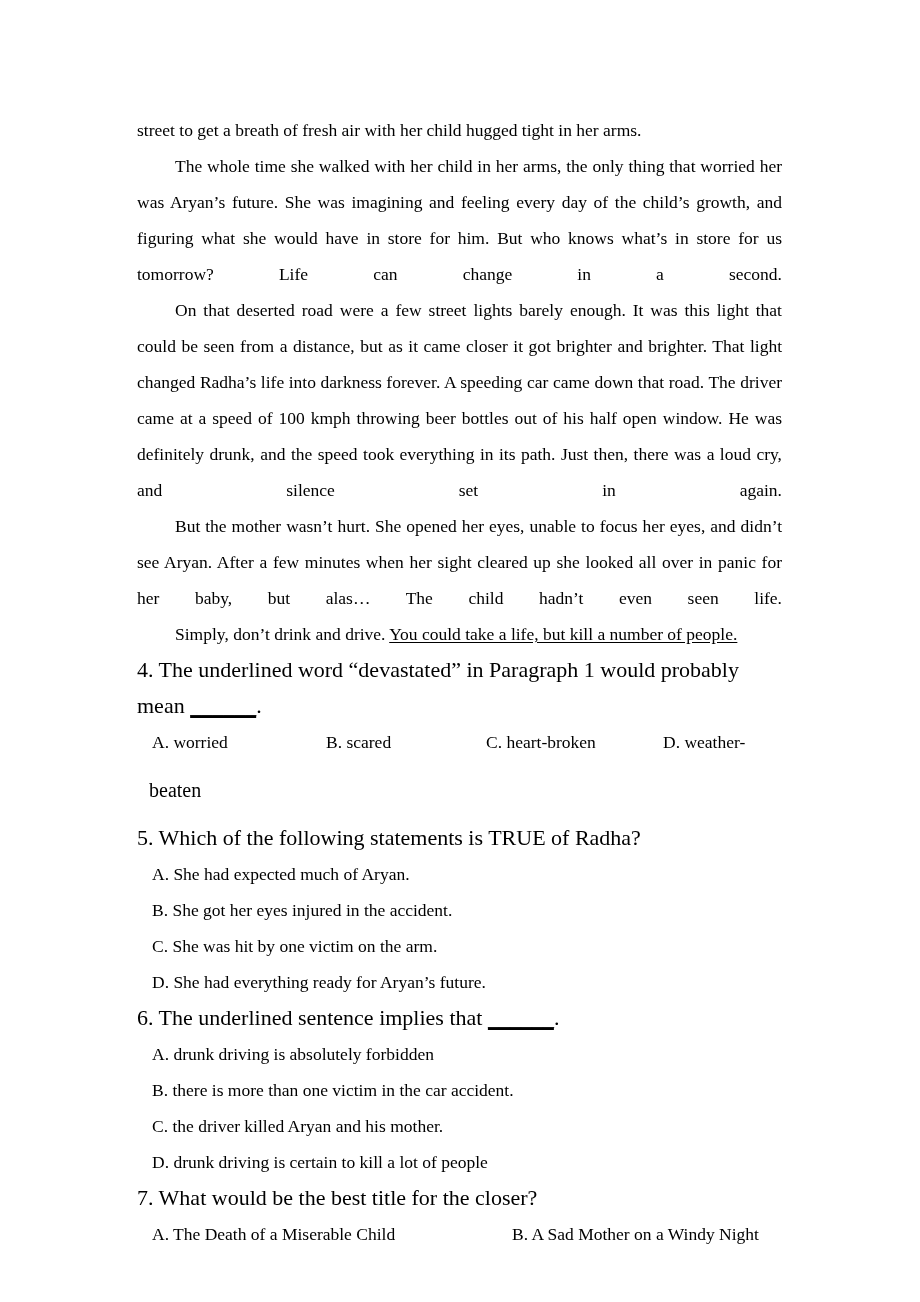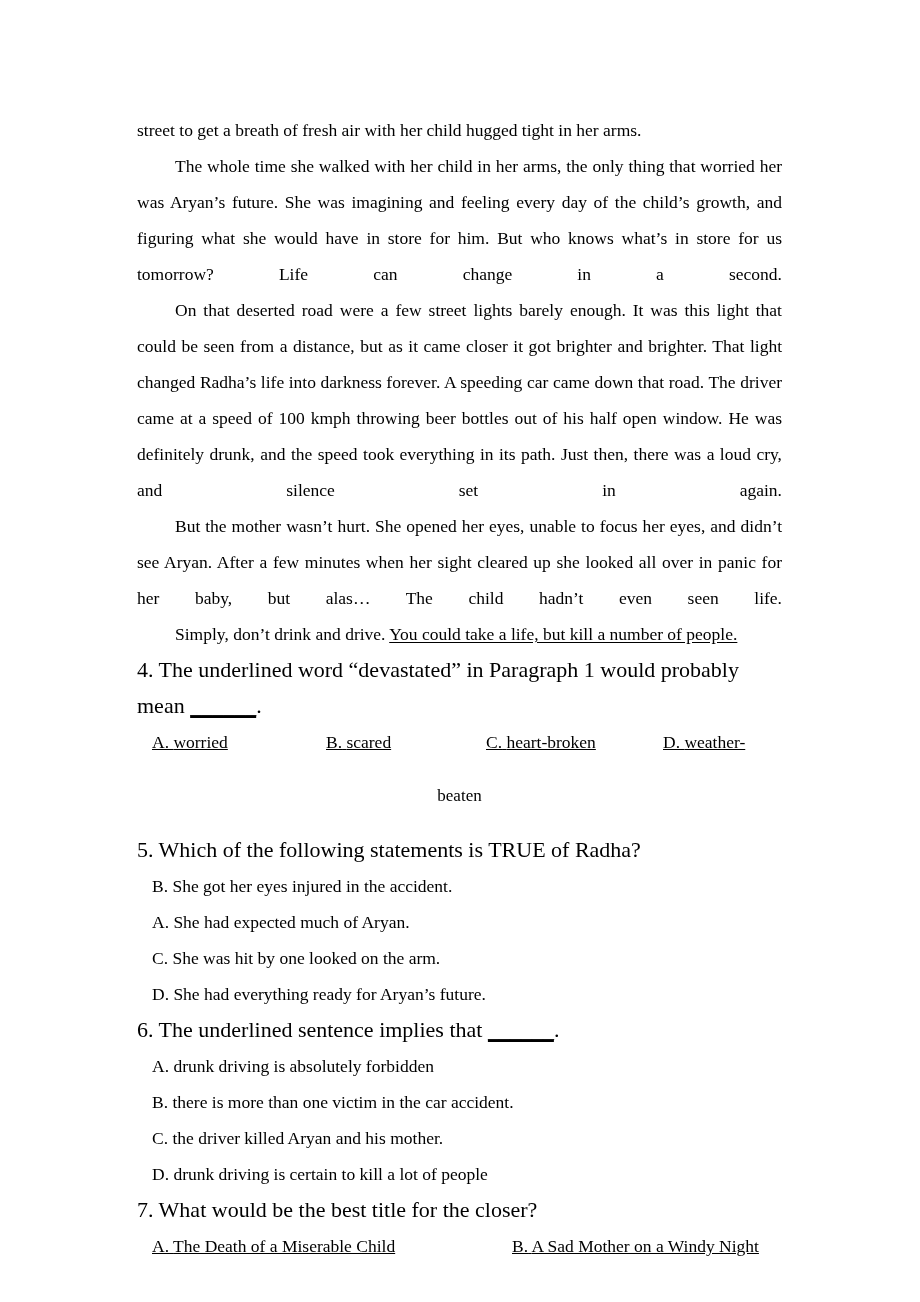--- a/index.html
+++ b/index.html
@@ -72,28 +72,27 @@
     font-size: 17.5px;
     line-height: 36px;
     margin: 0;
     position: relative;
     height: 36px;
   }
   .opt-abs {
     position: absolute;
     top: 0;
     white-space: nowrap;
-    text-decoration: underline;
   }
   .cont-line {
-    font-size: 17px;
+    font-size: 20px;
     line-height: 36px;
-    margin: 18px;
+    margin: 12px;
     padding-left: 0;
-    text-align: center;
+    text-align: left;
   }
 
   .underlined {
     text-decoration: underline;
     text-underline-offset: 2px;
   }
   .blank {
     text-decoration: underline;
     text-underline-offset: 3px;
     letter-spacing: 0;
@@ -131,25 +130,25 @@
         <span class="opt-abs" style="left:526px;"><span>D.</span>
           <span>weather-</span></span>
       </div>
 
       <p class="cont-line">beaten</p>
     </div>
 
     <div class="qblock">
       <p class="qstem"><span>5.</span><span> </span><span>Which of the following statements is TRUE of Radha?</span></p>
 
+      <p class="qopt-line"><span>A.</span> <span>She had expected much of Aryan.</span></p>
+
       <p class="qopt-line"><span>B.</span> <span>She got her eyes injured in the accident.</span></p>
 
-      <p class="qopt-line"><span>A.</span> <span>She had expected much of Aryan.</span></p>
-
-      <p class="qopt-line"><span>C.</span> <span>She was hit by one looked on the arm.</span></p>
+      <p class="qopt-line"><span>C.</span> <span>She was hit by one victim on the arm.</span></p>
 
       <p class="qopt-line"><span>D.</span> <span>She had everything ready for Aryan’s future.</span></p>
     </div>
 
     <div class="qblock">
       <p class="qstem"><span>6.</span><span> </span><span>The underlined sentence implies that </span><span class="blank">______</span><span>.</span></p>
 
       <p class="qopt-line"><span>A.</span> <span>drunk driving is absolutely forbidden</span></p>
 
       <p class="qopt-line"><span>B.</span> <span>there is more than one victim in the car accident.</span></p>

